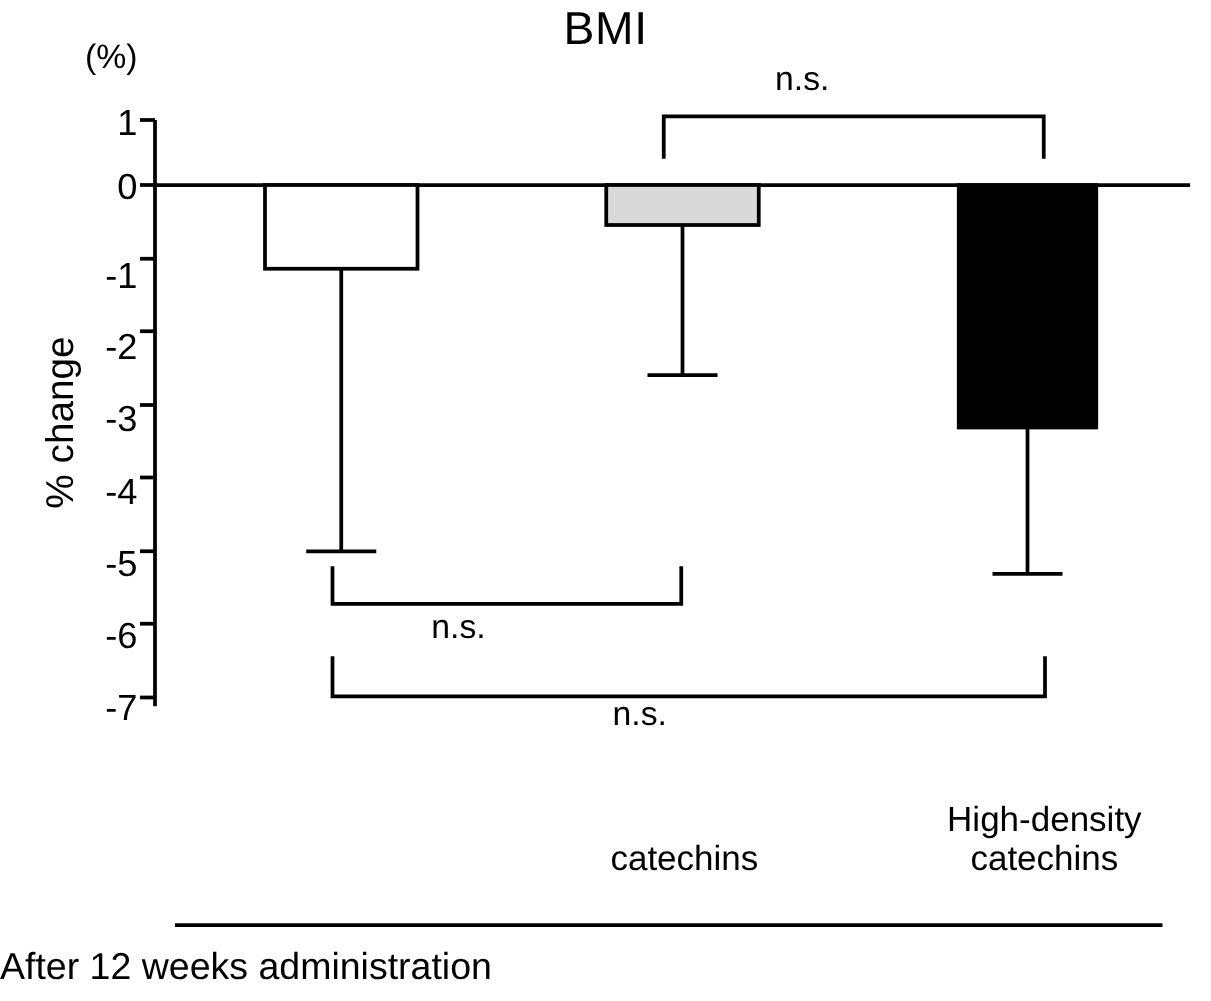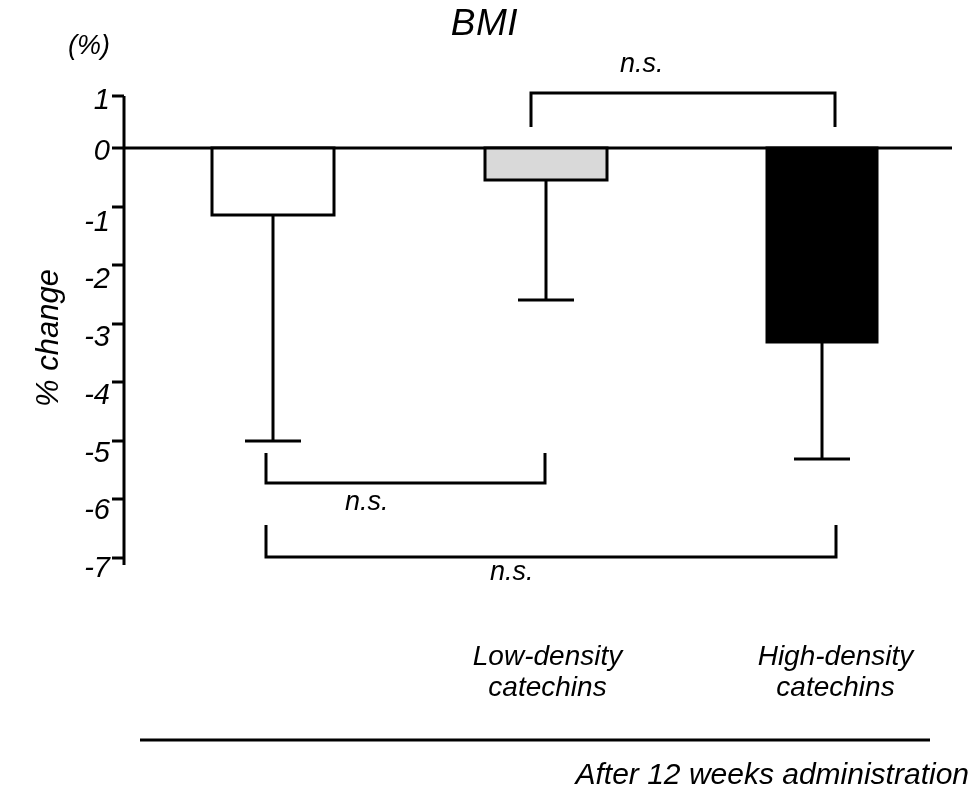--- a/index.html
+++ b/index.html
@@ -14,21 +14,20 @@
     font-family: "Liberation Sans", sans-serif;
     color: #000000;
     overflow: hidden;
   }
 
   #chart-root {
     position: absolute;
     left: 0; top: 0;
     width: 932px;
     height: 801px;
-    font-style: italic;
   }
 
   .txt { position: absolute; white-space: nowrap; }
 
   #chart-title {
     top: 2px;
     left: 0;
     width: 969px;
     text-align: center;
     font-size: 37px;
@@ -60,21 +59,21 @@
     font-size: 28px;
     text-align: center;
     line-height: 1.12;
     white-space: normal;
   }
 
   #xaxis-caption {
     top: 757px;
     left: 0;
     width: 969px;
-    text-align: right;
+    text-align: left;
     font-size: 30px;
   }
 
   .nslabel {
     font-size: 27px;
     text-align: left;
   }
 </style>
 </head>
 <body>
@@ -131,21 +130,21 @@
 
     <line x1="140" y1="740" x2="930" y2="740" stroke="#000" stroke-width="3"></line>
   </svg>
 
   <div class="txt nslabel" style="left:620px; top:48px; width:120px;">n.s.</div>
   <div class="txt nslabel" style="left:345px; top:486px; width:120px;">n.s.</div>
   <div class="txt nslabel" style="left:490px; top:556px; width:120px;">n.s.</div>
 
 
   <div class="txt catlabel" style="left:440px; top:640px; width:215px;">
-    <span>Low-density</span><br>
+    <br>
     <span>catechins</span>
   </div>
 
   <div class="txt catlabel" style="left:728px; top:640px; width:215px;">
     <span>High-density</span><br>
     <span>catechins</span>
   </div>
 
   <div class="txt" id="xaxis-caption">After 12 weeks administration</div>
 </div>

